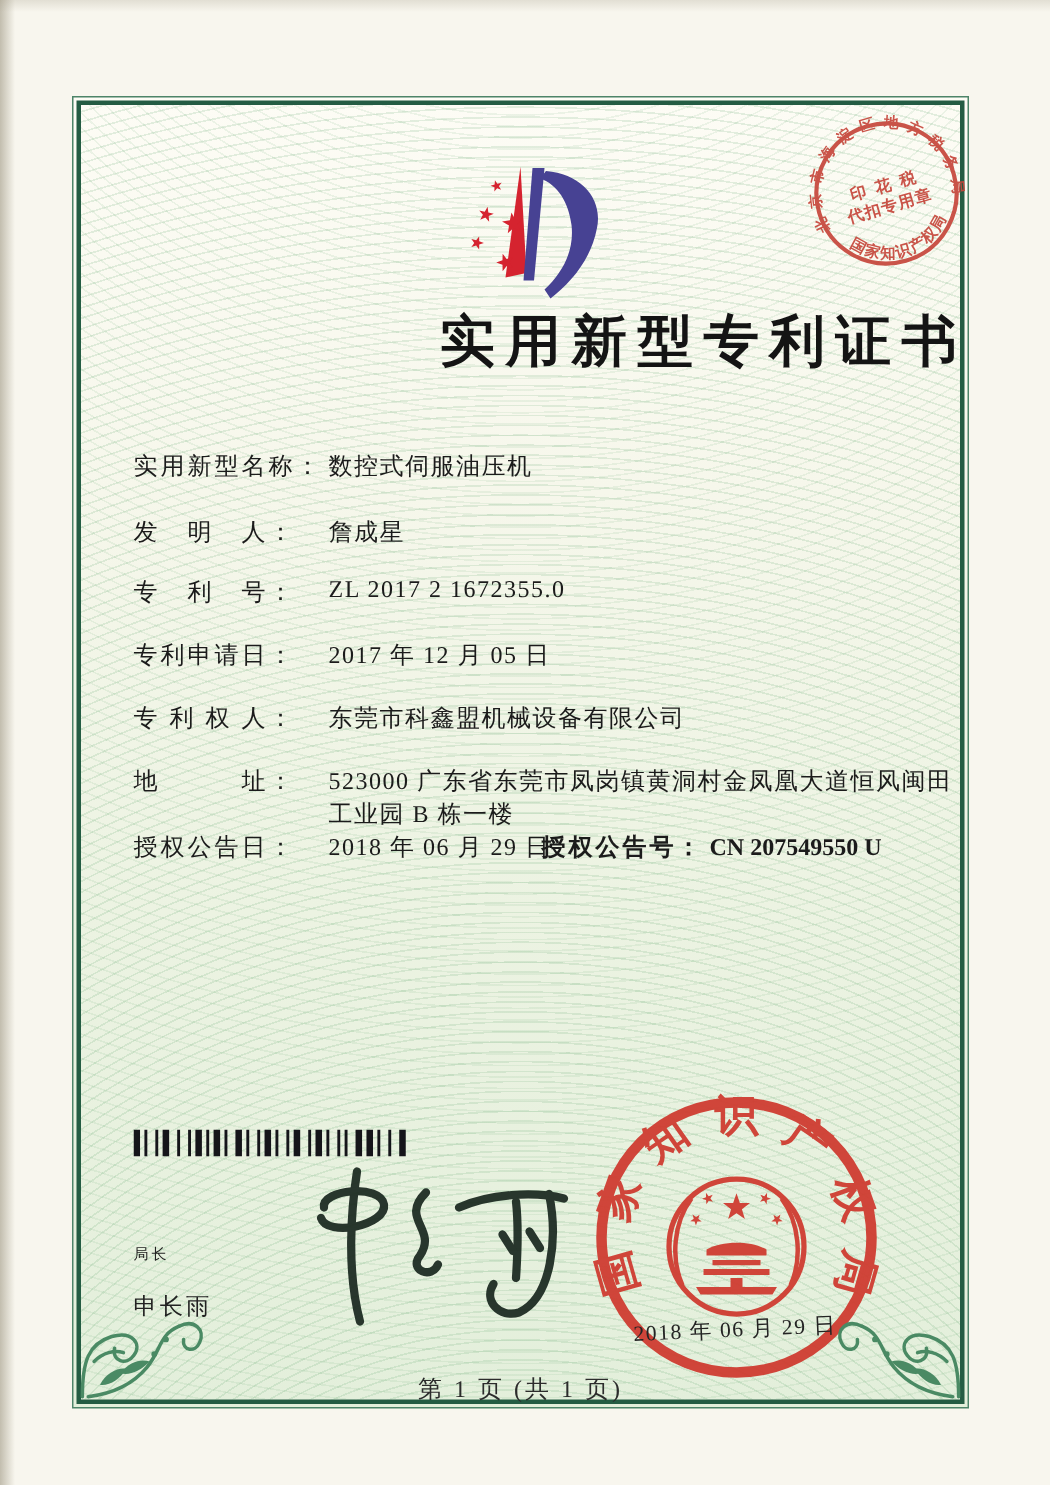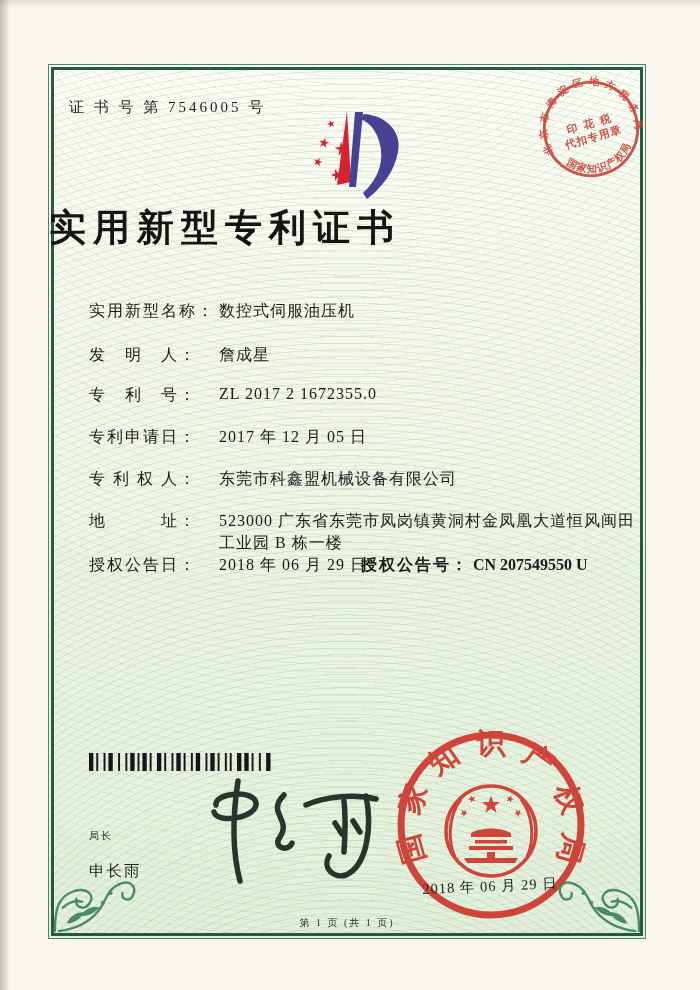--- a/index.html
+++ b/index.html
@@ -36,21 +36,21 @@
   }
   .inner-frame{
     position:absolute;inset:2px;border:3px solid #245c43;pointer-events:none;
   }
   .abs{position:absolute;}
   .cert-no{
     left:20px;top:33px;font-size:15px;letter-spacing:3px;color:#1d1d1d;white-space:nowrap;
   }
   .logo{left:236px;top:44px;}
   .title{
-    left:0;right:0;top:138px;text-align:left;
+    left:0;right:0;top:138px;text-align:right;
     font-size:37px;font-weight:bold;letter-spacing:7px;color:#141414;white-space:nowrap;
   }
   .tax-stamp{left:486px;top:8px;opacity:.92;}
   .field-row{left:40px;height:22px;font-size:16px;color:#1b1b1b;white-space:nowrap;}
   .field-label{display:inline-block;letter-spacing:2px;color:#1b1b1b;text-align:right;}
   .field-value{position:absolute;left:90px;letter-spacing:1px;white-space:nowrap;}
   .row-name   {top:236px;}
   .row-inv    {top:280px;}
   .row-pat    {top:320px;}
   .row-filing {top:362px;}
@@ -70,37 +70,36 @@
   .director-name{left:40px;top:796px;font-size:15.5px;letter-spacing:2px;color:#222;font-family:"Liberation Sans","DejaVu Sans",sans-serif;}
   .signature{left:145px;top:712px;}
   .seal{left:342px;top:660px;opacity:.93;}
   .seal-date{
     left:366px;top:812px;width:150px;text-align:center;
     font-size:14.5px;letter-spacing:1px;color:#242424;transform:rotate(-2.5deg);
     white-space:nowrap;z-index:5;
   }
   .footer{
     left:0;right:0;top:851px;text-align:center;
-    font-size:10px;letter-spacing:2px;color:#2c2c2c;
+    font-size:16px;letter-spacing:2px;color:#2c2c2c;
   }
   .ornament{bottom:3px;}
   .ornament.left{left:2px;}
   .ornament.right{right:2px;transform:scaleX(-1);}
 </style>
 </head>
 <body>
 
 <div class="scan-page">
   <div class="edge-left"></div>
   <div class="edge-top"></div>
 
   <div class="sheet">
     <div class="inner-frame"></div>
 
-    <div class="abs cert-no">证 书 号 第 7546005 号</div>
 
     <svg class="abs logo" width="124" height="94" viewBox="0 0 124 94">
       <defs>
         <path id="starP" d="M0,-10 L2.35,-3.24 L9.51,-3.09 L3.8,1.24 L5.88,8.09 L0,4 L-5.88,8.09 L-3.8,1.24 L-9.51,-3.09 L-2.35,-3.24 Z"></path>
       </defs>
       <polygon points="62,2 52,76 66,73" fill="#d5232f"></polygon>
       <polygon points="70,3 64,78 71,78 78,3" fill="#474293"></polygon>
       <path d="M79,5 C103,7 117,24 113,43 C109,64 96,79 82,90 L78,84 C90,73 98,58 96,41 C94,26 87,14 75,10 Z" fill="#474293"></path>
       <use href="#starP" transform="translate(46,15) scale(0.40) rotate(-15)" fill="#d5232f"></use>
       <use href="#starP" transform="translate(39,34) scale(0.52) rotate(12)" fill="#d5232f"></use>

